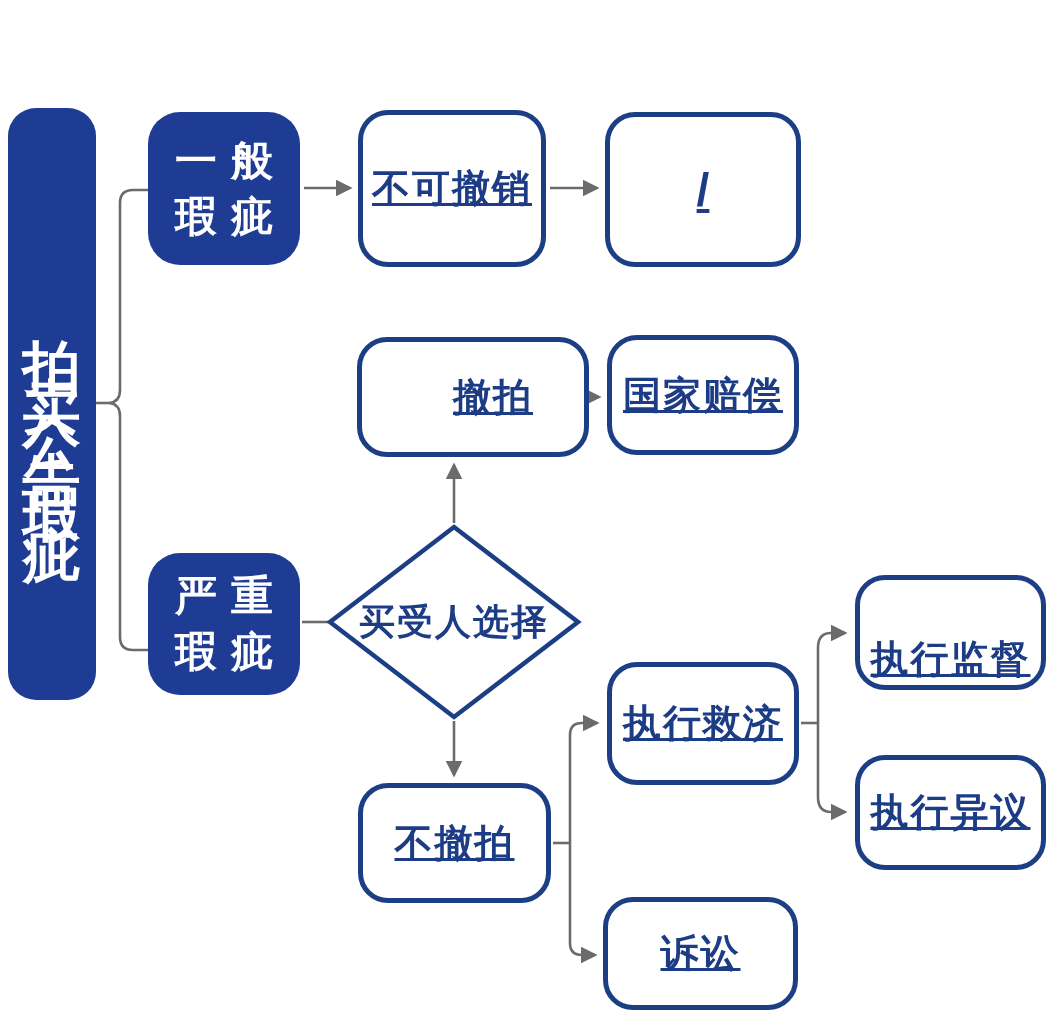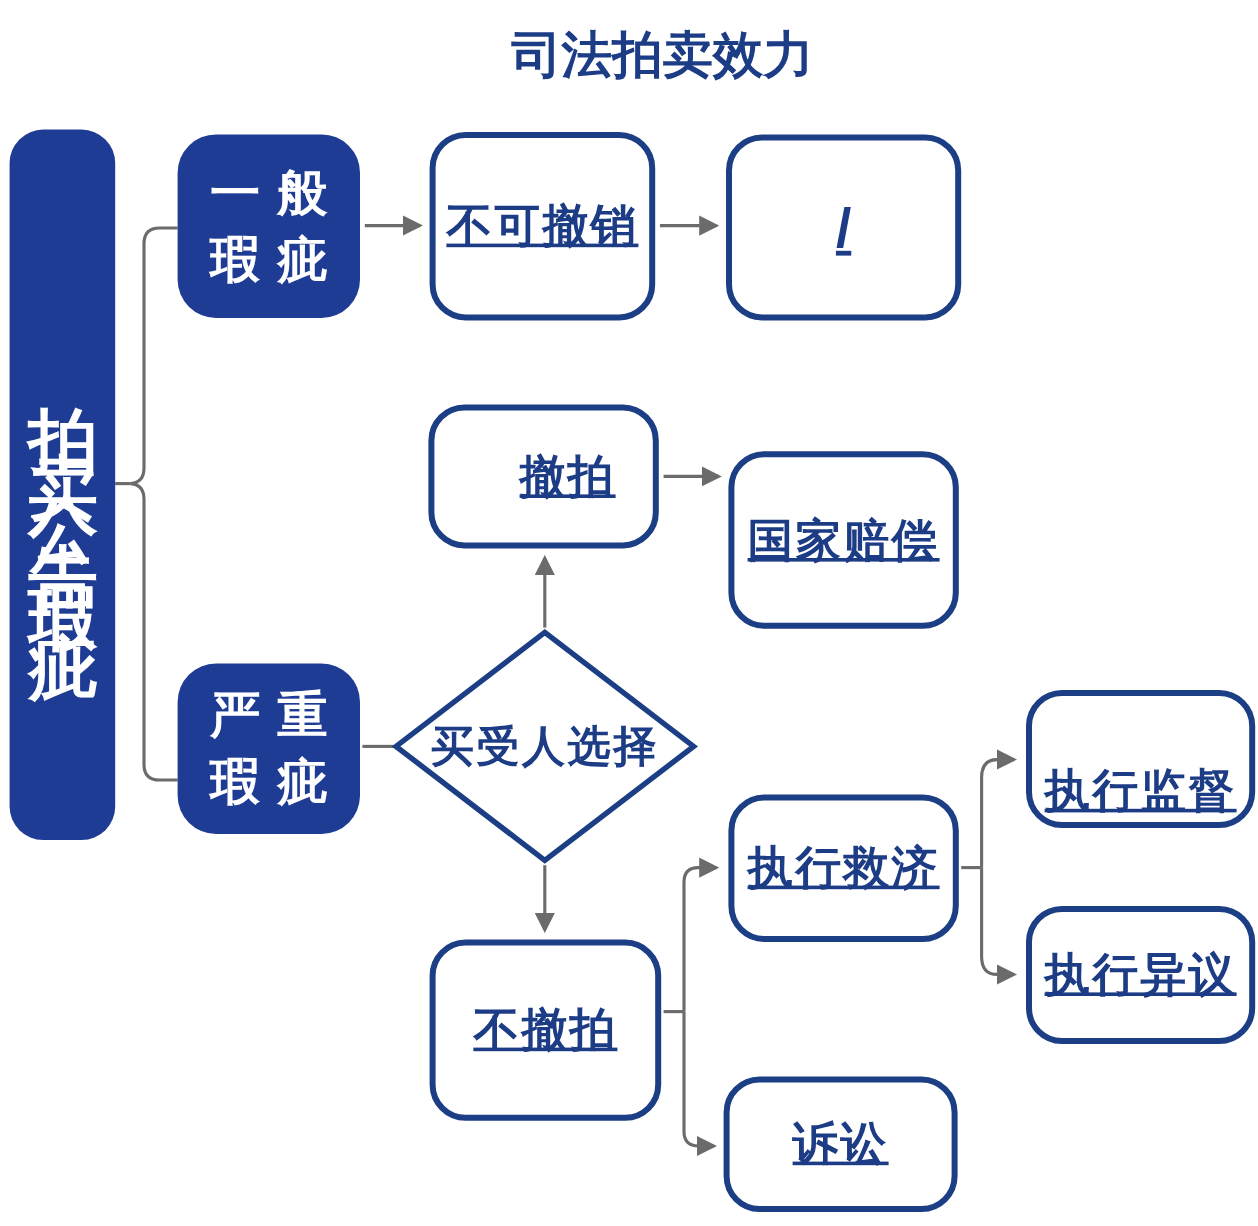--- a/index.html
+++ b/index.html
@@ -86,59 +86,58 @@
     <path class="wire" d="M 570 843 V 943 Q 570 955 582 955 H 595" marker-end="url(#arrow)"></path>
 
     <path class="wire" d="M 801 723 H 818"></path>
     <path class="wire" d="M 818 723 V 648 Q 818 633 831 633 H 845" marker-end="url(#arrow)"></path>
     <path class="wire" d="M 818 723 V 797 Q 818 812 831 812 H 845" marker-end="url(#arrow)"></path>
 
     <polygon class="diamond-shape" points="454,527 578,622 454,717 330,622"></polygon>
   </svg>
 
   <div class="title">
-    <span>司法拍卖效力</span>
   </div>
 
   <div class="node filled root-node" style="left:8px;top:108px;width:88px;height:592px;letter-spacing:0;text-indent:0;">
     <span class="vertical-label">拍卖公告瑕疵</span>
   </div>
 
   <div class="node filled" style="left:148px;top:112px;width:152px;height:153px;">
     <span>一般</span>
     <span>瑕疵</span>
   </div>
 
   <div class="node outlined" style="left:358px;top:110px;width:188px;height:157px;">
     <span>不可撤销</span>
   </div>
 
   <div class="node outlined" style="left:605px;top:112px;width:196px;height:155px;">
     <span class="slash-label">/</span>
   </div>
 
-  <div class="node outlined" style="left:357px;top:337px;width:192px;height:120px;padding-left:40px;">
+  <div class="node outlined" style="left:357px;top:337px;width:232px;height:120px;padding-left:40px;">
     <span>撤拍</span>
   </div>
 
-  <div class="node outlined" style="left:607px;top:335px;width:192px;height:148px;margin-top:41px;">
+  <div class="node outlined" style="left:607px;top:335px;width:192px;height:120px;">
     <span>国家赔偿</span>
   </div>
 
   <div class="node filled" style="left:148px;top:553px;width:152px;height:142px;">
     <span>严重</span>
     <span>瑕疵</span>
   </div>
 
   <div class="diamond-label" style="left:354px;top:570px;width:200px;height:104px;">
     <span>买受人</span>
     <span>选择</span>
   </div>
 
-  <div class="node outlined" style="left:358px;top:783px;width:193px;height:151px;">
+  <div class="node outlined" style="left:358px;top:783px;width:193px;height:120px;">
     <span>不撤拍</span>
   </div>
 
   <div class="node outlined" style="left:607px;top:662px;width:192px;height:123px;justify-content:center;">
     <span>执行救济</span>
   </div>
 
   <div class="node outlined" style="left:855px;top:575px;width:191px;height:115px;justify-content:flex-end;">
     <span>执行监督</span>
   </div>

